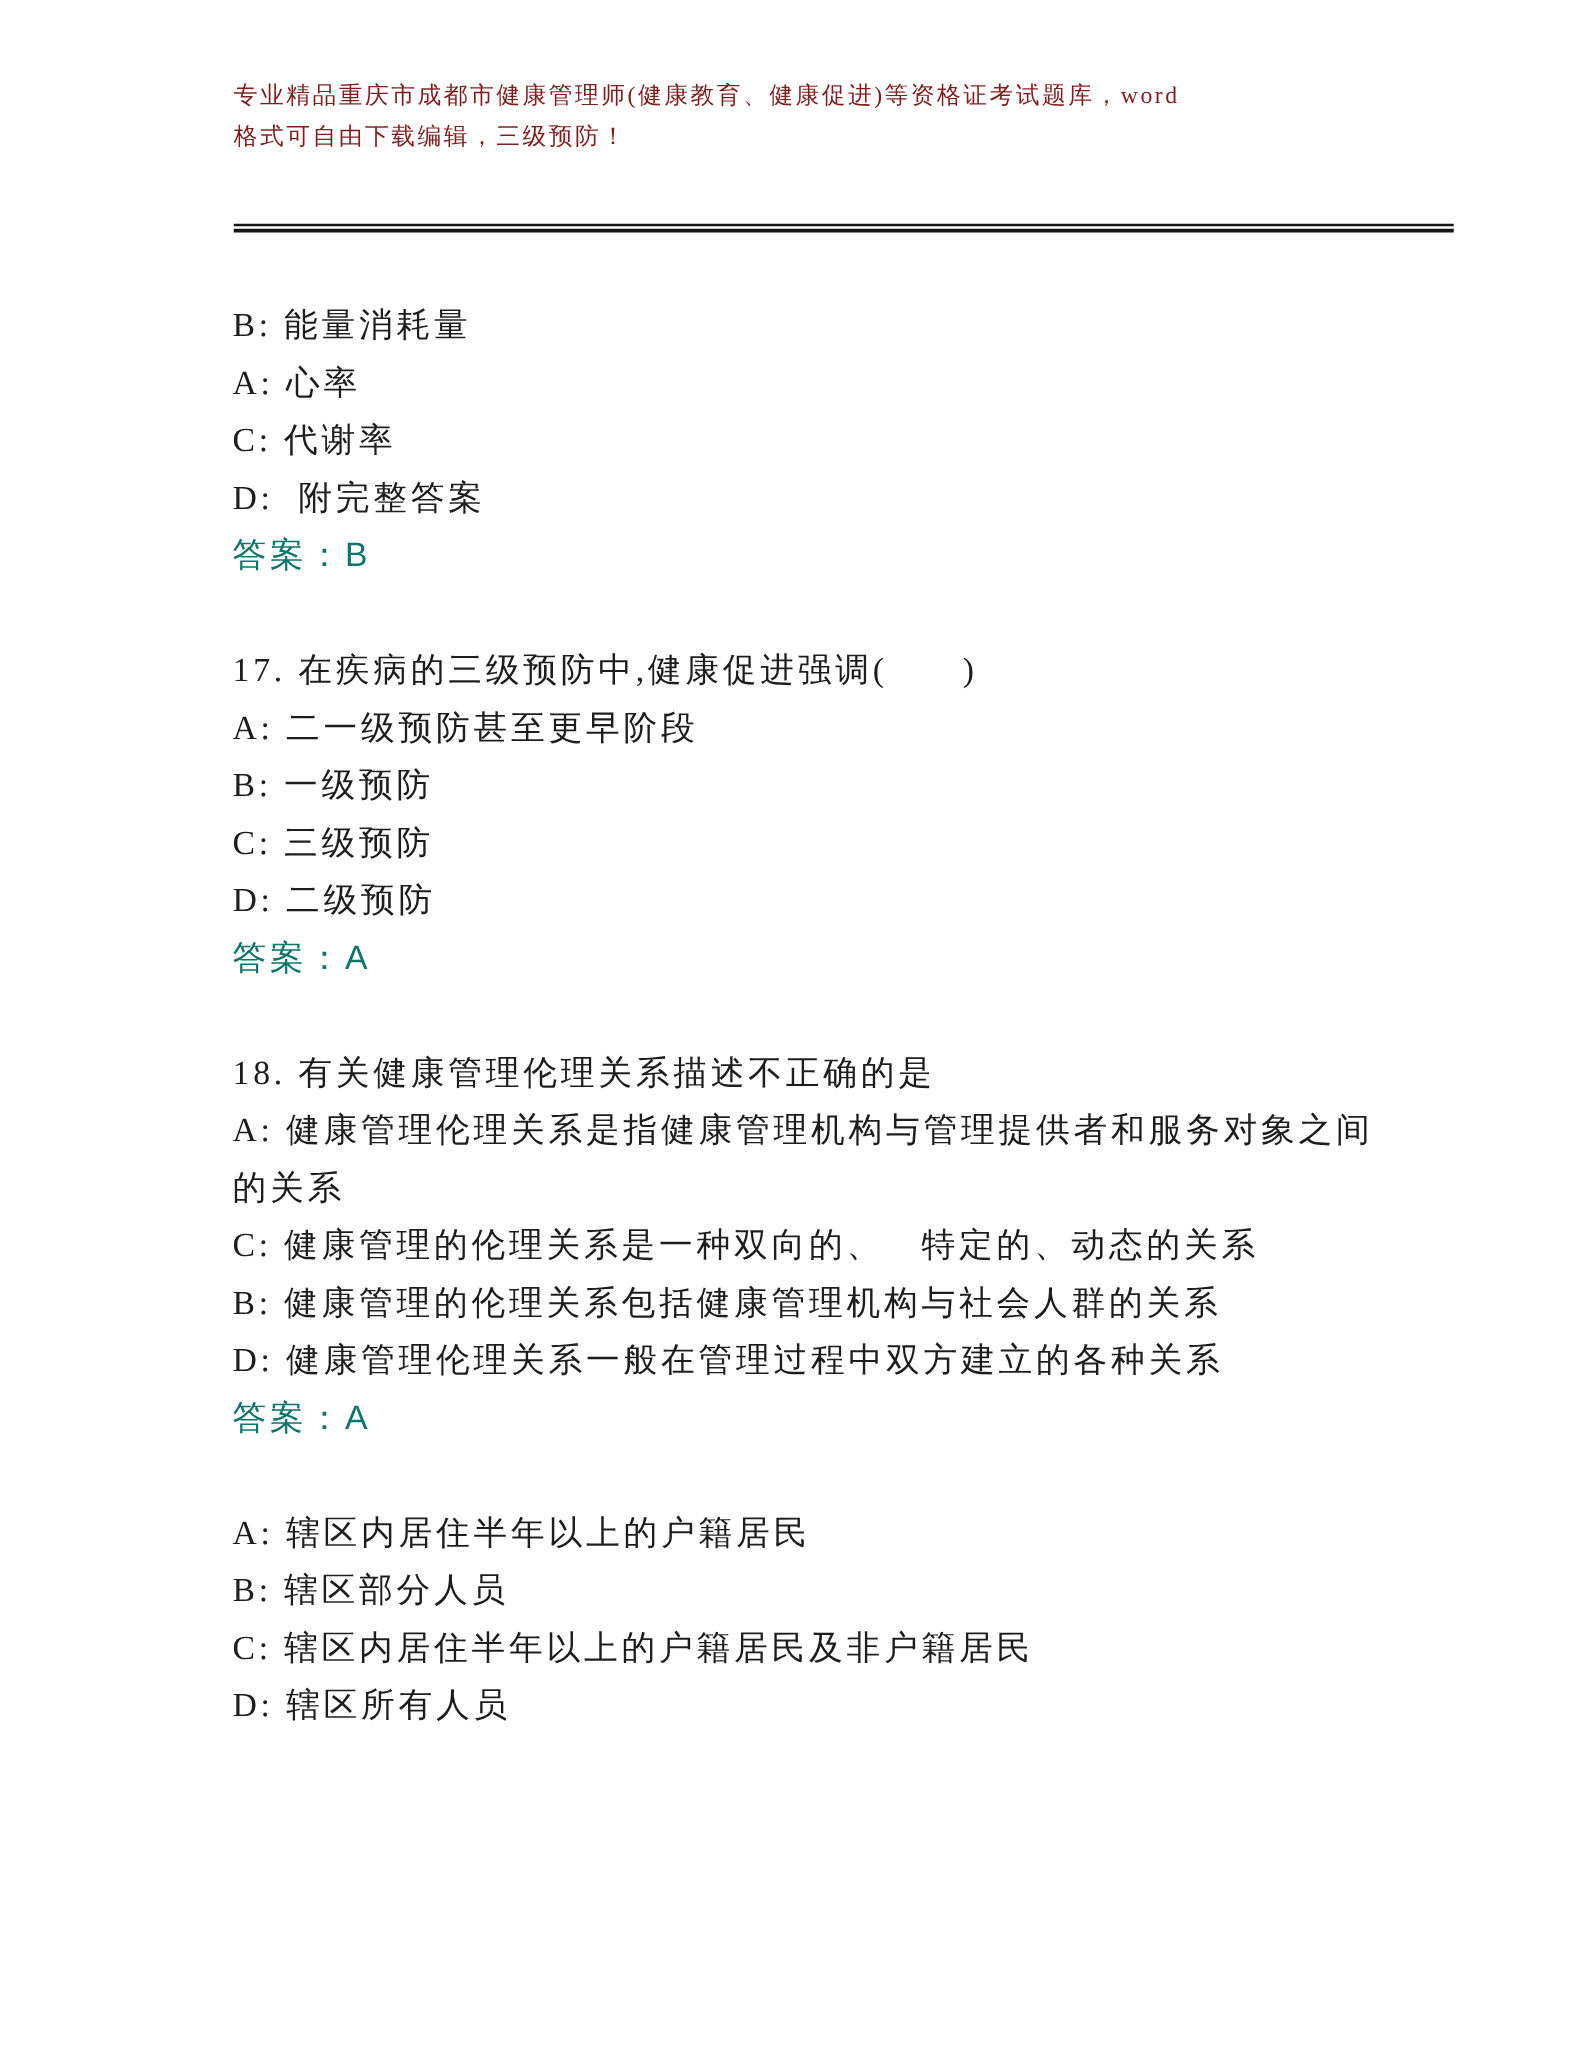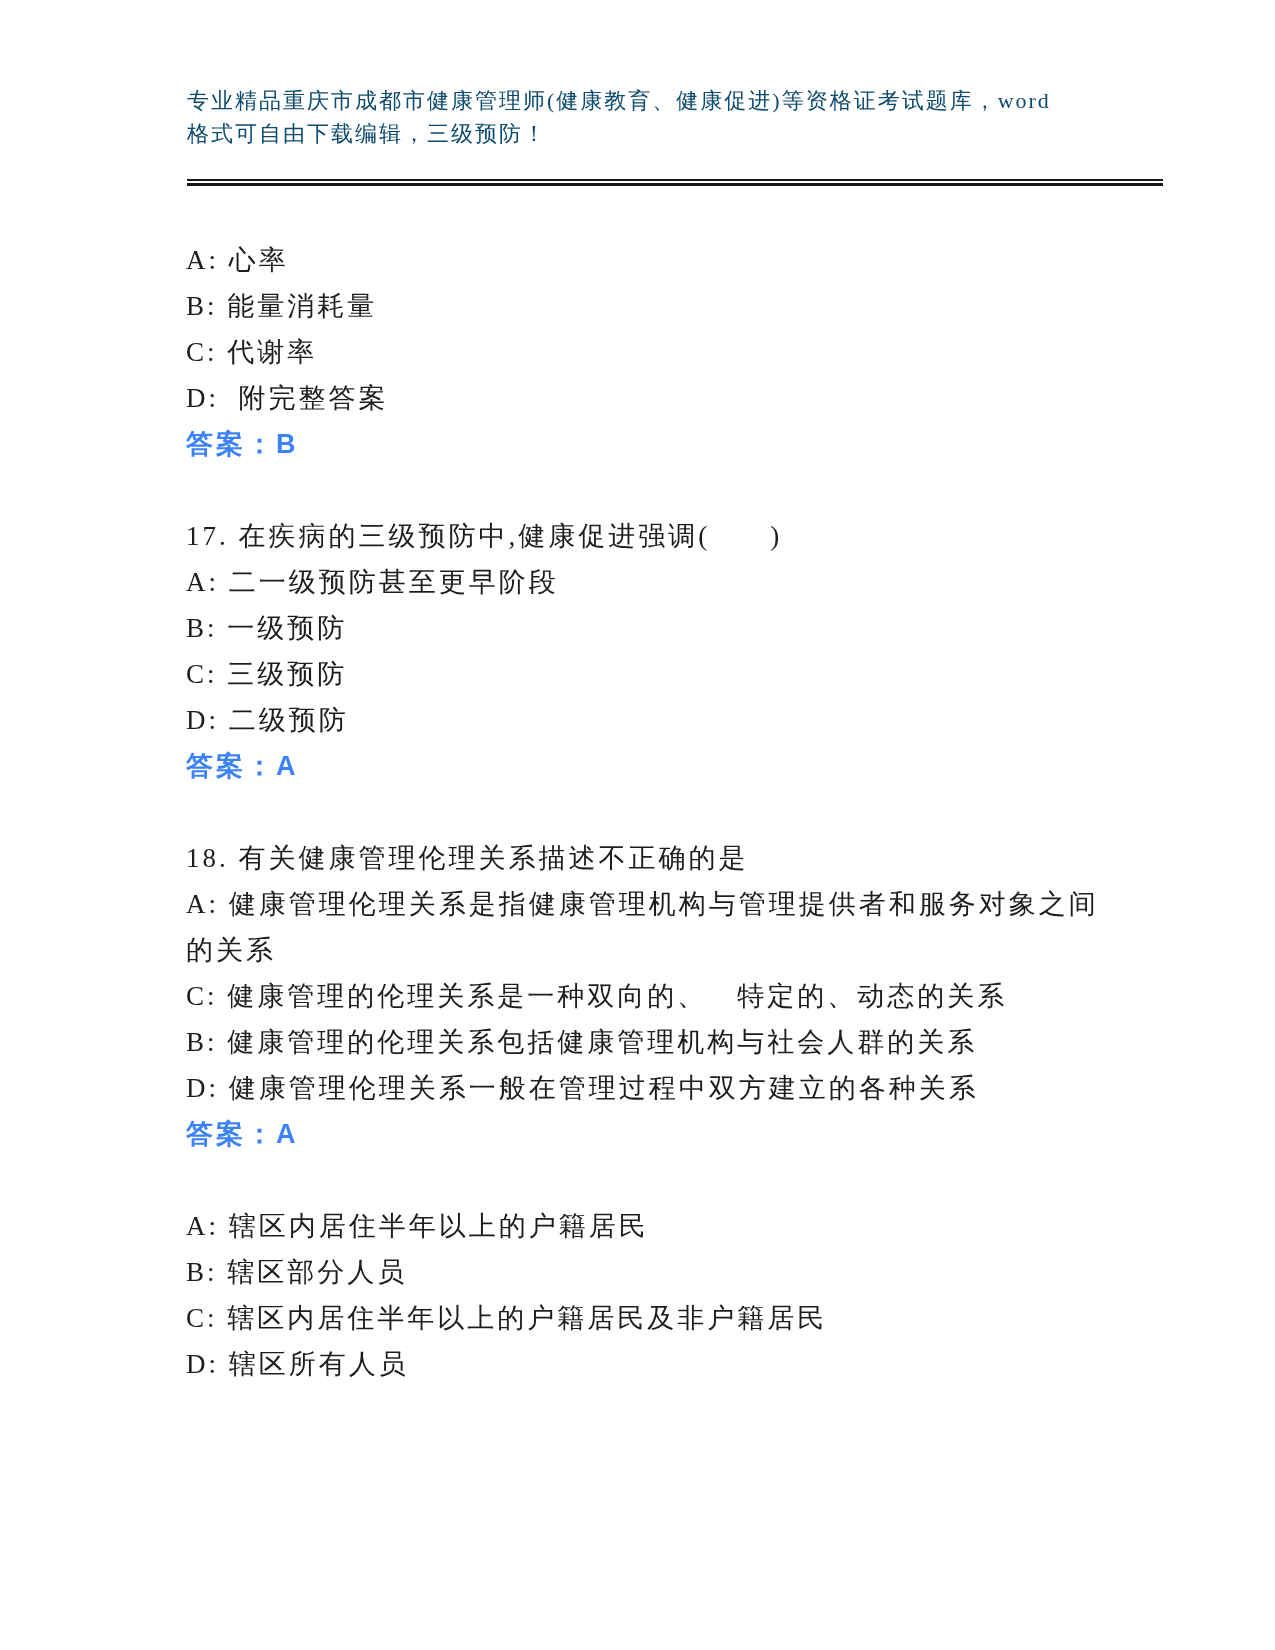--- a/index.html
+++ b/index.html
@@ -11,26 +11,26 @@
     overflow: hidden;
   }
   .page {
     position: absolute; left: 0; top: 0;
     width: 1275px; height: 1650px;
     background: #ffffff;
     color: #1d1d1d;
   }
   .doc-header {
     position: absolute;
-    left: 187px; top: 84px;
+    left: 187px; top: 60px;
     width: 880px;
-    font-size: 22px;
+    font-size: 19px;
     line-height: 33px;
     letter-spacing: 2px;
-    color: #0c4a6e;
+    color: #7f1d1d;
   }
   .doc-header .h-line span { white-space: pre-wrap; }
   .separator {
     position: absolute;
     left: 187px; top: 179px;
     width: 976px; height: 2px;
     border-top: 2px solid #161616;
     border-bottom: 3px solid #161616;
   }
   .body-area {
@@ -40,41 +40,41 @@
     font-size: 27px;
     line-height: 46px;
     letter-spacing: 3px;
     color: #1d1d1d;
   }
   .question { margin: 0 0 46px 0; }
   .line { margin: 0; padding: 0; }
   .line span { white-space: pre-wrap; }
   .answer {
     font-family: "Liberation Sans", sans-serif;
-    font-weight: 700;
-    color: #3b82f6;
+    font-weight: 400;
+    color: #0f766e;
   }
 </style>
 </head>
 <body>
 
 <div class="page">
 
   <header class="doc-header">
     <div class="h-line"><span>专业精品重庆市成都市健康管理师(健康教育、健康促进)等资格证考试题库，word</span></div>
     <div class="h-line"><span>格式可自由下载编辑，三级预防！</span></div>
   </header>
 
   <div class="separator"></div>
 
   <main class="body-area">
 
     <section class="question">
+      <p class="line option"><span>B:</span><span> 能量消耗量</span></p>
       <p class="line option"><span>A:</span><span> 心率</span></p>
-      <p class="line option"><span>B:</span><span> 能量消耗量</span></p>
       <p class="line option"><span>C:</span><span> 代谢率</span></p>
       <p class="line option"><span>D:</span><span>  附完整答案</span></p>
       <p class="line answer"><span>答案：</span><span>B</span></p>
     </section>
 
     <section class="question">
       <p class="line q-title"><span>17.</span><span> 在疾病的三级预防中,健康促进强调(　　)</span></p>
       <p class="line option"><span>A:</span><span> 二一级预防甚至更早阶段</span></p>
       <p class="line option"><span>B:</span><span> 一级预防</span></p>
       <p class="line option"><span>C:</span><span> 三级预防</span></p>

